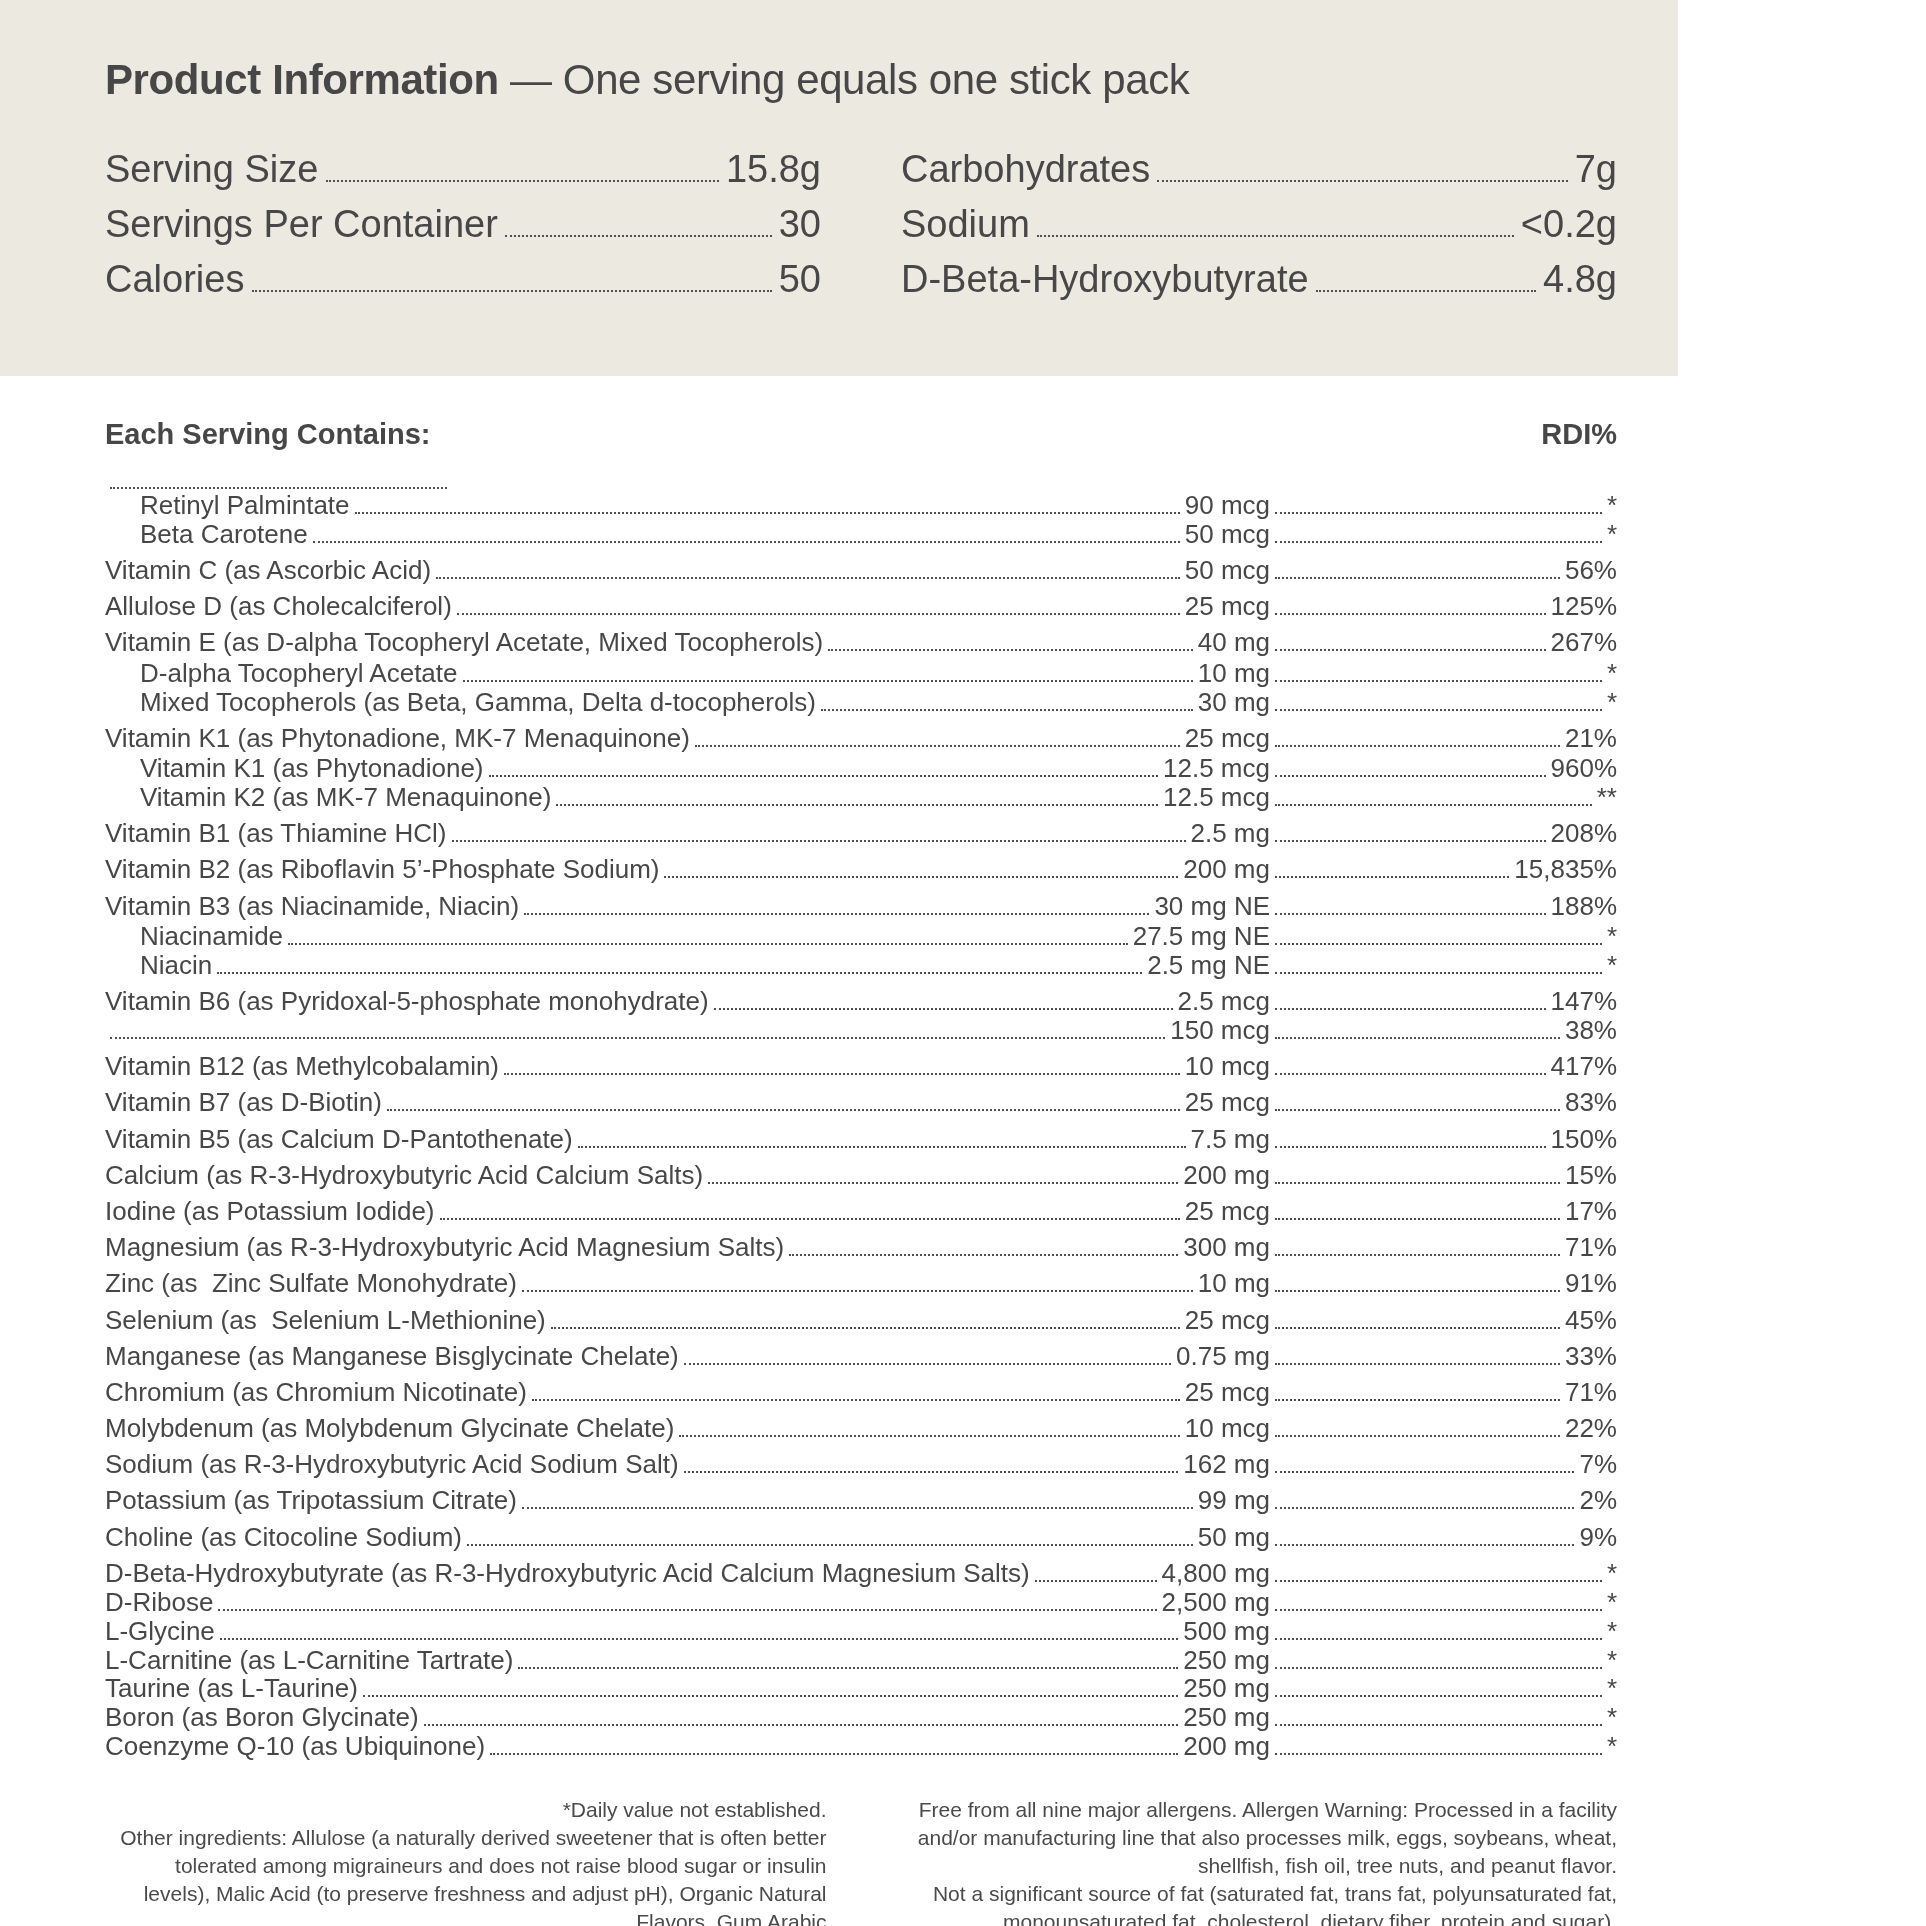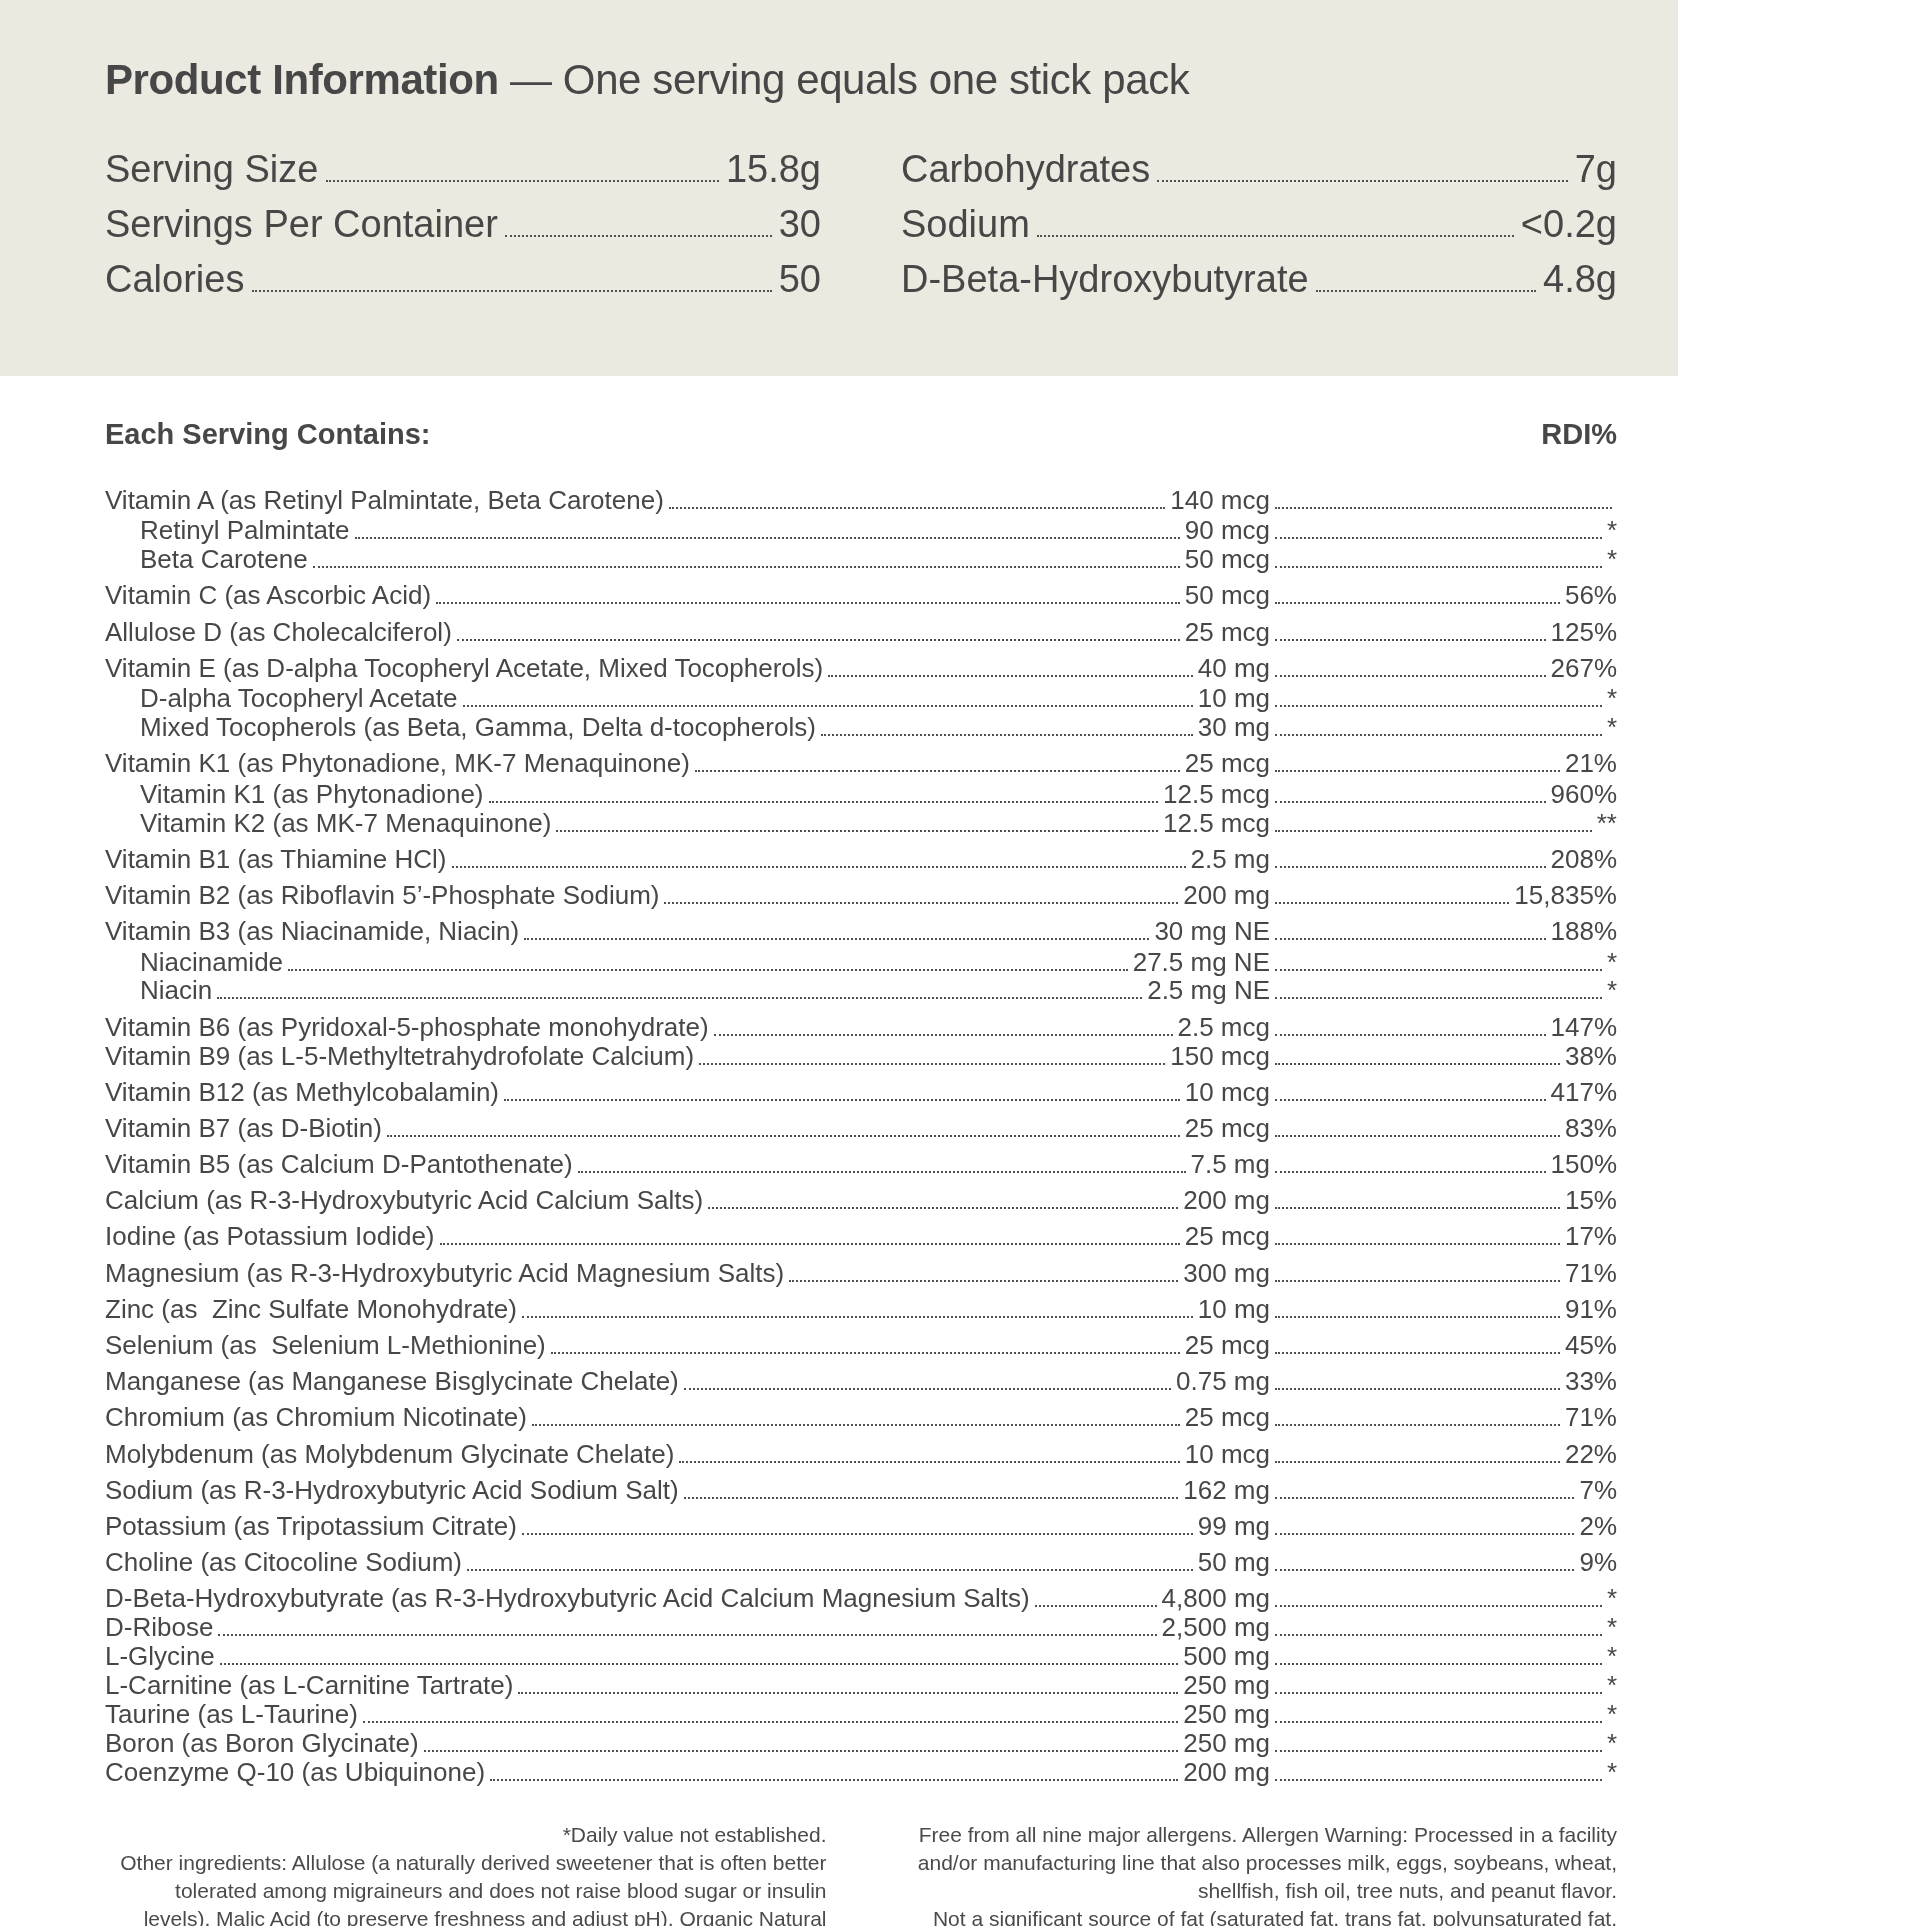--- a/index.html
+++ b/index.html
@@ -118,25 +118,20 @@
   </div>
 
   <div class="main">
     <div class="contains-row">
       <span>Each Serving Contains:</span>
       <span>RDI%</span>
     </div>
 
     <div id="nutrient-list">
   <div class="nrow">
-    <div class="l">
-      <span class="name">Vitamin A (as Retinyl Palmintate, Beta Carotene)</span>
-      <span class="dots"></span>
-      <span class="amt">140 mcg</span>
-    </div>
     <div class="r">
       <span class="dots"></span>
       <span class="rdi"></span>
     </div>
   </div>
 
   <div class="nrow sub">
     <div class="l">
       <span class="name">Retinyl Palmintate</span>
       <span class="dots"></span>
@@ -323,21 +318,20 @@
       <span class="amt">2.5 mcg</span>
     </div>
     <div class="r">
       <span class="dots"></span>
       <span class="rdi">147%</span>
     </div>
   </div>
 
   <div class="nrow tight">
     <div class="l">
-      <span class="name">Vitamin B9 (as L-5-Methyltetrahydrofolate Calcium)</span>
       <span class="dots"></span>
       <span class="amt">150 mcg</span>
     </div>
     <div class="r">
       <span class="dots"></span>
       <span class="rdi">38%</span>
     </div>
   </div>
 
   <div class="nrow">

